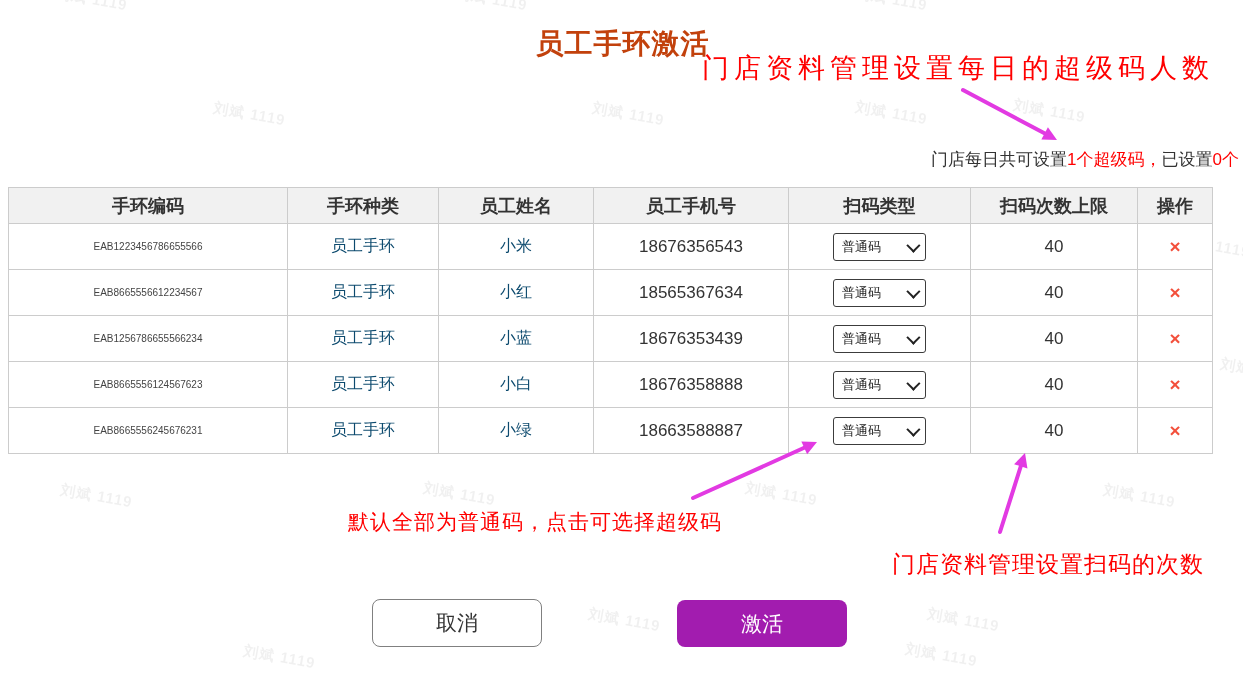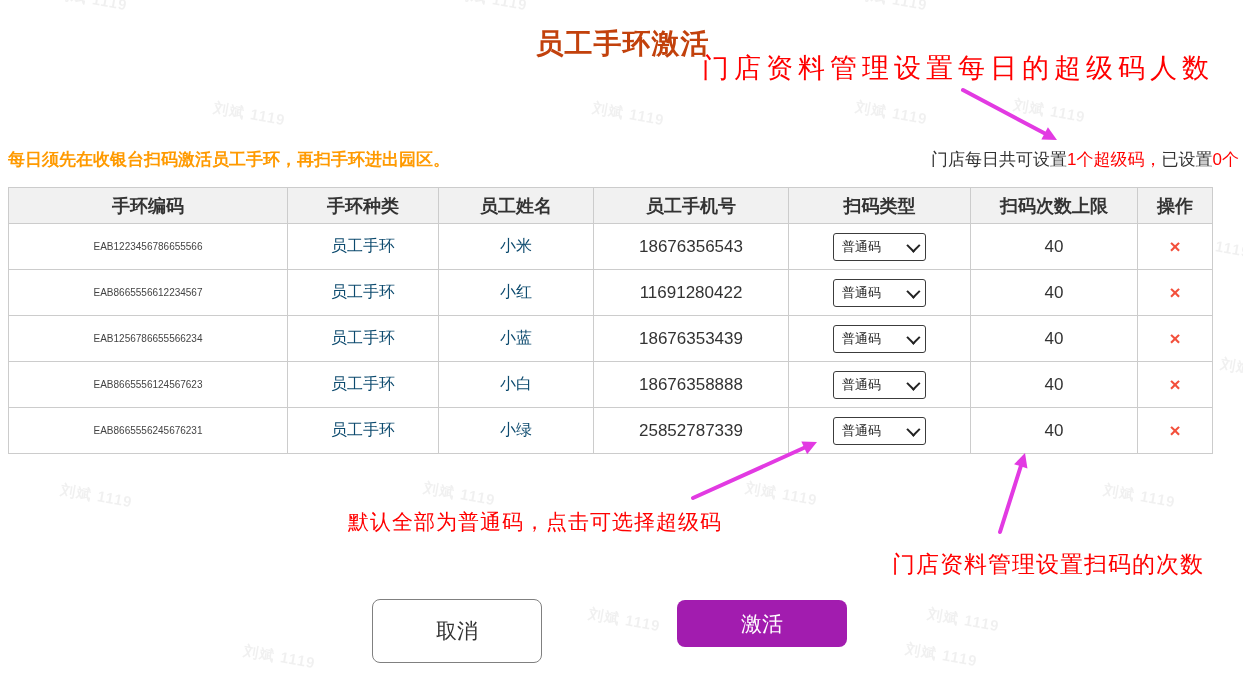--- a/index.html
+++ b/index.html
@@ -56,21 +56,21 @@
     width:8px;height:8px;border-right:2px solid #222;border-bottom:2px solid #222;
     transform:rotate(45deg) translateY(-2px);margin-left:6px;
   }
   .delete-x{
     display:inline-block;font-size:19px;color:#f3503c;cursor:pointer;line-height:1;
     font-weight:bold;
   }
   
   .btn{position:absolute;z-index:1;box-sizing:border-box;text-align:center;cursor:pointer;}
   .btn-cancel{
-    left:372px;top:599px;width:170px;height:64px;background:#fff;
+    left:372px;top:599px;width:170px;height:48px;background:#fff;
     border:1px solid #808080;border-radius:8px;font-size:21px;color:#333;
     font-family:inherit;
   }
   .btn-activate{
     left:677px;top:600px;width:170px;height:47px;background:#a21caf;border:none;
     border-radius:8px;font-size:21px;color:#fff;font-family:inherit;
   }
   
   .arrows{position:absolute;left:0;top:0;z-index:2;pointer-events:none;}
 </style>
@@ -101,21 +101,20 @@
       <span class="wm" style="left: 588px; top: 611px;">刘斌 1119</span>
       <span class="wm" style="left: 927px; top: 611px;">刘斌 1119</span>
       <span class="wm" style="left: 243px; top: 648px;">刘斌 1119</span>
       <span class="wm" style="left: 905px; top: 646px;">刘斌 1119</span>
     </div>
 
   <h1 class="title">员工手环激活</h1>
 
   <div class="ann ann-top">门店资料管理设置每日的超级码人数</div>
 
-  <div class="notice">每日须先在收银台扫码激活员工手环，再扫手环进出园区。</div>
 
   <div class="quota">
     <span>门店每日共可设置</span><span class="red">1个超级码，</span><span>已设置</span><span class="red">0个</span>
   </div>
 
   <table class="band-table">
     <colgroup>
       <col style="width:279px">
         <col style="width:151px">
         <col style="width:155px">
@@ -145,21 +144,21 @@
               <span class="sel-text">普通码</span>
               <span class="chevron"></span>
             </div></td>
           <td class="cell-limit">40</td>
           <td class="cell-op"><span class="delete-x">×</span></td>
         </tr>
         <tr>
           <td class="cell-code">EAB8665556612234567</td>
           <td class="cell-cn">员工手环</td>
           <td class="cell-cn">小红</td>
-          <td class="cell-phone">11691280422</td>
+          <td class="cell-phone">18565367634</td>
           <td class="cell-select"><div class="select-box">
               <span class="sel-text">普通码</span>
               <span class="chevron"></span>
             </div></td>
           <td class="cell-limit">40</td>
           <td class="cell-op"><span class="delete-x">×</span></td>
         </tr>
         <tr>
           <td class="cell-code">EAB1256786655566234</td>
           <td class="cell-cn">员工手环</td>
@@ -181,21 +180,21 @@
               <span class="sel-text">普通码</span>
               <span class="chevron"></span>
             </div></td>
           <td class="cell-limit">40</td>
           <td class="cell-op"><span class="delete-x">×</span></td>
         </tr>
         <tr>
           <td class="cell-code">EAB8665556245676231</td>
           <td class="cell-cn">员工手环</td>
           <td class="cell-cn">小绿</td>
-          <td class="cell-phone">25852787339</td>
+          <td class="cell-phone">18663588887</td>
           <td class="cell-select"><div class="select-box">
               <span class="sel-text">普通码</span>
               <span class="chevron"></span>
             </div></td>
           <td class="cell-limit">40</td>
           <td class="cell-op"><span class="delete-x">×</span></td>
         </tr>
       </tbody>
   </table>
 

